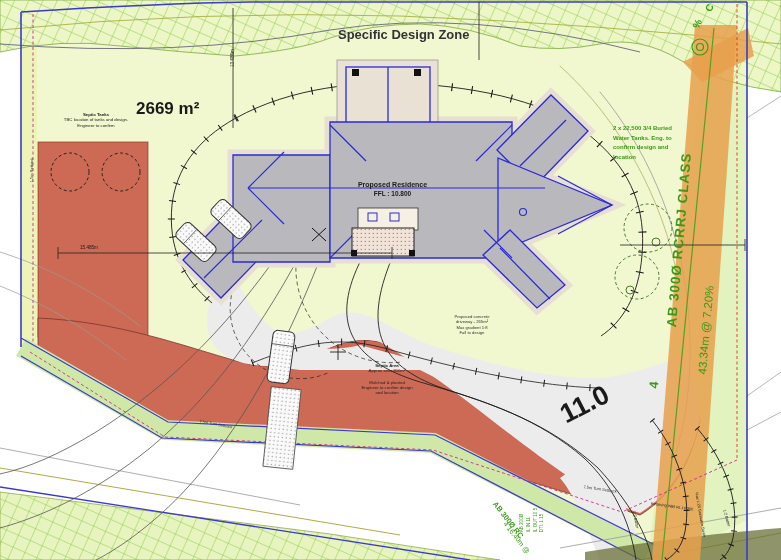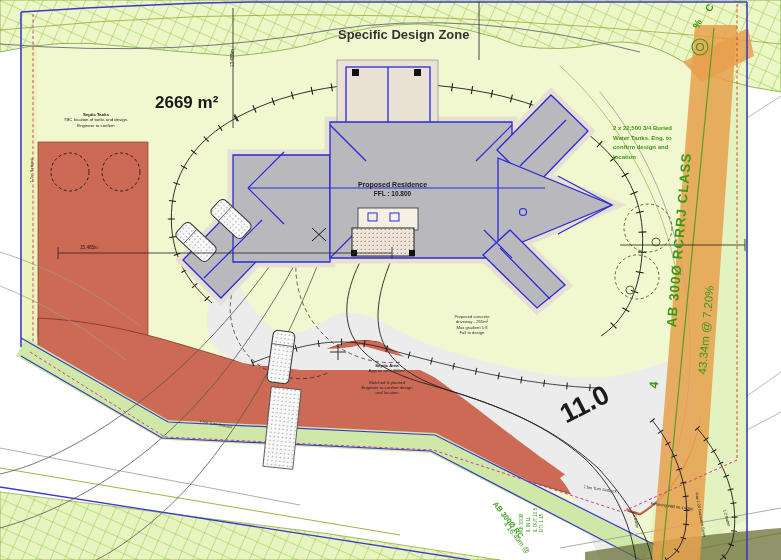--- a/index.html
+++ b/index.html
@@ -236,21 +236,21 @@
     <line x1="392" y1="247" x2="392" y2="259" stroke-width="0.8"></line>
     <line x1="620" y1="245" x2="745" y2="245" stroke-width="0.8"></line>
     <line x1="745" y1="239" x2="745" y2="251" stroke-width="0.8"></line>
     <line x1="233" y1="8" x2="233" y2="128" stroke-width="0.8"></line>
     <line x1="479" y1="2" x2="479" y2="60" stroke-width="0.8"></line>
   </g>
 </svg>
 
 <div class="lbl bold" style="left:338px;top:27px;font-size:13px;color:#333;">Specific Design Zone</div>
 
-<div class="lbl bold" style="left:136px;top:92px;font-size:17px;margin-left:19px;">2669 m²</div>
+<div class="lbl bold" style="left:136px;top:98px;font-size:17px;">2669 m²</div>
 
 <div class="lbl note" style="left:48px;top:112px;width:96px;font-size:4.3px;">
   <div class="bold">Septic Tanks</div>
   <div>TBC location of tanks and design.</div>
   <div>Engineer to confirm</div>
 </div>
 
 <div class="lbl note" style="left:335px;top:181px;width:115px;font-size:7px;">
   <div class="bold">Proposed Residence</div>
   <div class="bold" style="font-size:6.5px;">FFL : 10.800</div>

